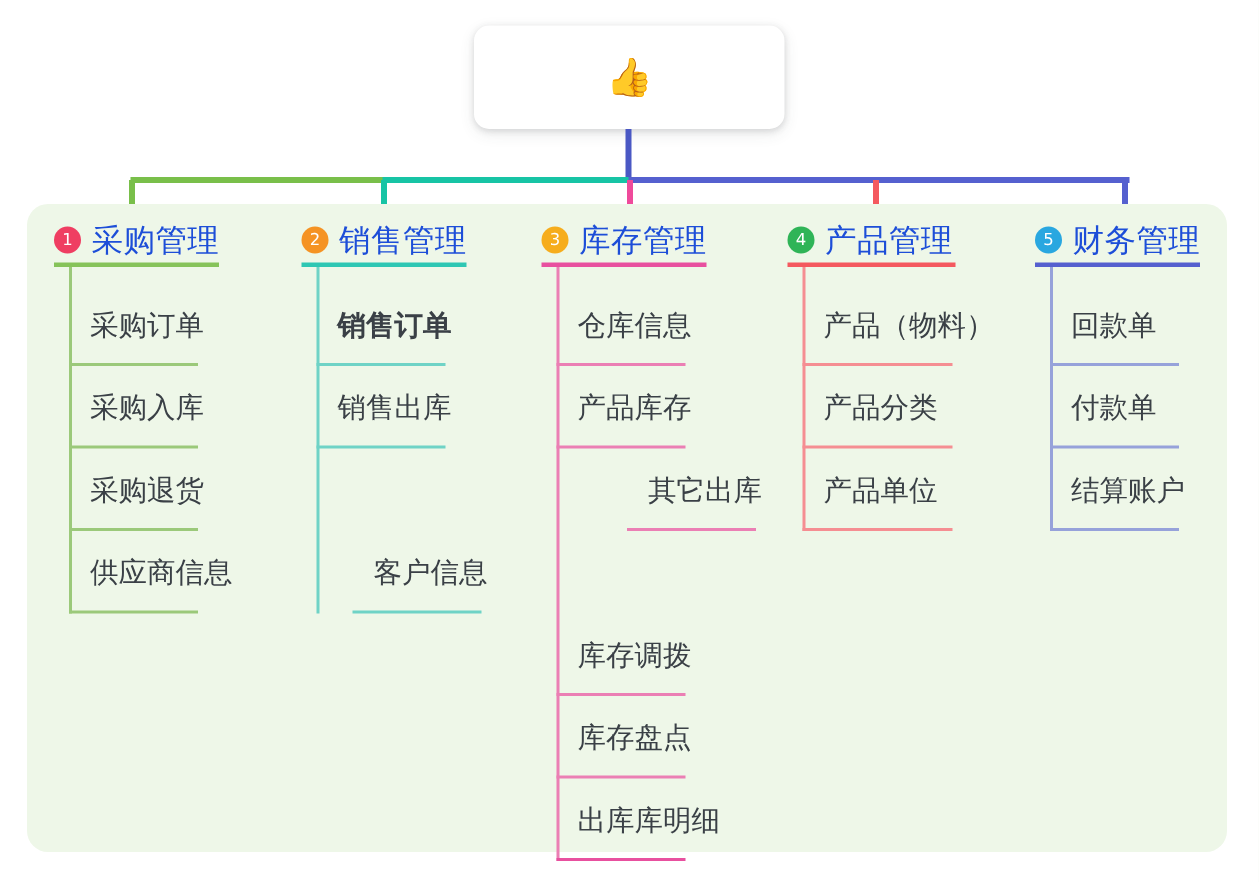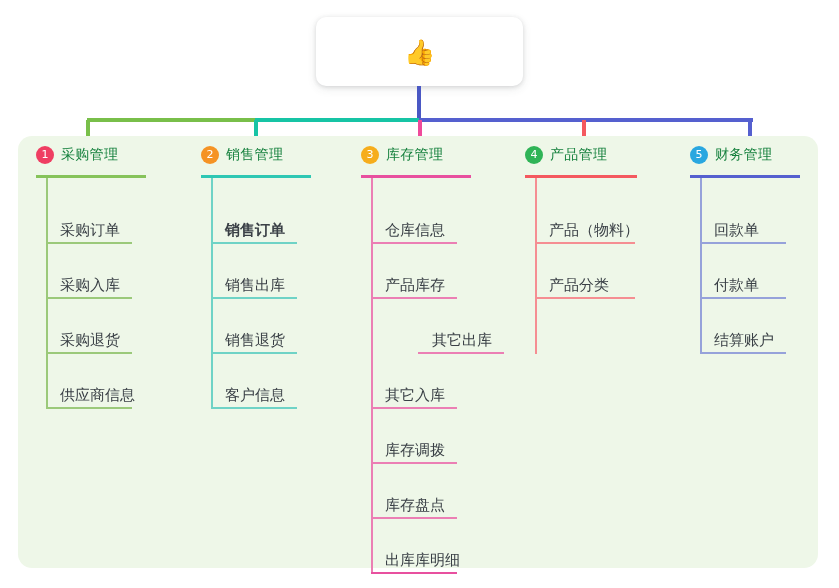--- a/index.html
+++ b/index.html
@@ -84,22 +84,22 @@
     height: 18px;
     border-radius: 50%;
     color: #ffffff;
     font-size: 11px;
     line-height: 18px;
     text-align: center;
     flex: 0 0 auto;
     font-family: "DejaVu Sans", sans-serif;
   }
   .col-title {
-    font-size: 14px;
-    color: #15803d;
+    font-size: 21px;
+    color: #1d4ed8;
     letter-spacing: 0.3px;
     font-family: Liberation Mono, monospace;
   }
   .head-rule {
     position: absolute;
     top: 39px;
     left: 0;
     height: 3px;
   }
   .spine {
@@ -107,22 +107,22 @@
     width: 2px;
     left: 10px;
   }
   .leaf {
     position: absolute;
     left: 10px;
   }
   .leaf-label {
     position: absolute;
     left: 14px;
-    bottom: 4px;
-    font-size: 15px;
+    bottom: 14px;
+    font-size: 19px;
     color: #3a4046;
     white-space: nowrap;
   }
   .leaf-rule {
     position: absolute;
     left: 0;
     bottom: 0;
     height: 2px;
   }
 </style>
@@ -181,25 +181,21 @@
           <div class="head-rule" style="width: 110px; background: rgb(46, 199, 179);"></div>
           <div class="spine" style="top: 42px; height: 231px; background: rgb(111, 211, 198);"></div>
           <div class="leaf" style="top: 58px; width: 86px; height: 50px; font-weight: bold;">
             <span class="leaf-label">销售订单</span>
             <div class="leaf-rule" style="width: 86px; background: rgb(111, 211, 198);"></div>
           </div>
           <div class="leaf" style="top: 113px; width: 86px; height: 50px; text-decoration: underline;">
             <span class="leaf-label">销售出库</span>
             <div class="leaf-rule" style="width: 86px; background: rgb(111, 211, 198);"></div>
           </div>
-          <div class="leaf" style="top: 168px; width: 86px; height: 50px;">
-            <span class="leaf-label">销售退货</span>
-            <div class="leaf-rule" style="width: 86px; background: rgb(111, 211, 198);"></div>
-          </div>
-          <div class="leaf" style="top: 223px; width: 86px; height: 50px;">
+          <div class="leaf" style="top: 223px; width: 86px; height: 50px; margin-left: 24px;">
             <span class="leaf-label">客户信息</span>
             <div class="leaf-rule" style="width: 86px; background: rgb(111, 211, 198);"></div>
           </div>
         </div>
         <div class="col" style="left: 343px; width: 150px; height: 432px;">
           <div class="col-head">
             <span class="badge" style="background: rgb(246, 173, 28);">3</span>
             <span class="col-title">库存管理</span>
           </div>
           <div class="head-rule" style="width: 110px; background: rgb(232, 80, 159);"></div>
@@ -207,24 +203,20 @@
           <div class="leaf" style="top: 58px; width: 86px; height: 50px;">
             <span class="leaf-label">仓库信息</span>
             <div class="leaf-rule" style="width: 86px; background: rgb(235, 127, 180);"></div>
           </div>
           <div class="leaf" style="top: 113px; width: 86px; height: 50px;">
             <span class="leaf-label">产品库存</span>
             <div class="leaf-rule" style="width: 86px; background: rgb(235, 127, 180);"></div>
           </div>
           <div class="leaf" style="top: 168px; width: 86px; height: 50px; margin-left: 47px;">
             <span class="leaf-label">其它出库</span>
-            <div class="leaf-rule" style="width: 86px; background: rgb(235, 127, 180);"></div>
-          </div>
-          <div class="leaf" style="top: 223px; width: 86px; height: 50px;">
-            <span class="leaf-label">其它入库</span>
             <div class="leaf-rule" style="width: 86px; background: rgb(235, 127, 180);"></div>
           </div>
           <div class="leaf" style="top: 278px; width: 86px; height: 50px;">
             <span class="leaf-label">库存调拨</span>
             <div class="leaf-rule" style="width: 86px; background: rgb(235, 127, 180);"></div>
           </div>
           <div class="leaf" style="top: 388px; width: 86px; height: 50px;">
             <span class="leaf-label">出库库明细</span>
             <div class="leaf-rule" style="width: 86px; background: rgb(232, 80, 159);"></div>
           </div>
@@ -241,20 +233,24 @@
           <div class="head-rule" style="width: 112px; background: rgb(244, 89, 95);"></div>
           <div class="spine" style="top: 42px; height: 176px; background: rgb(245, 142, 146);"></div>
           <div class="leaf" style="top: 58px; width: 100px; height: 50px;">
             <span class="leaf-label">产品（物料）</span>
             <div class="leaf-rule" style="width: 100px; background: rgb(245, 142, 146);"></div>
           </div>
           <div class="leaf" style="top: 113px; width: 100px; height: 50px;">
             <span class="leaf-label">产品分类</span>
             <div class="leaf-rule" style="width: 100px; background: rgb(245, 142, 146);"></div>
           </div>
+          <div class="leaf" style="top: 168px; width: 100px; height: 50px;">
+            <span class="leaf-label">产品单位</span>
+            <div class="leaf-rule" style="width: 100px; background: rgb(245, 142, 146);"></div>
+          </div>
         </div>
         <div class="col" style="left: 672px; width: 130px; height: 432px;">
           <div class="col-head">
             <span class="badge" style="background: rgb(41, 167, 224);">5</span>
             <span class="col-title">财务管理</span>
           </div>
           <div class="head-rule" style="width: 110px; background: rgb(85, 96, 207);"></div>
           <div class="spine" style="top: 42px; height: 176px; background: rgb(150, 162, 218);"></div>
           <div class="leaf" style="top: 58px; width: 86px; height: 50px;">
             <span class="leaf-label">回款单</span>

